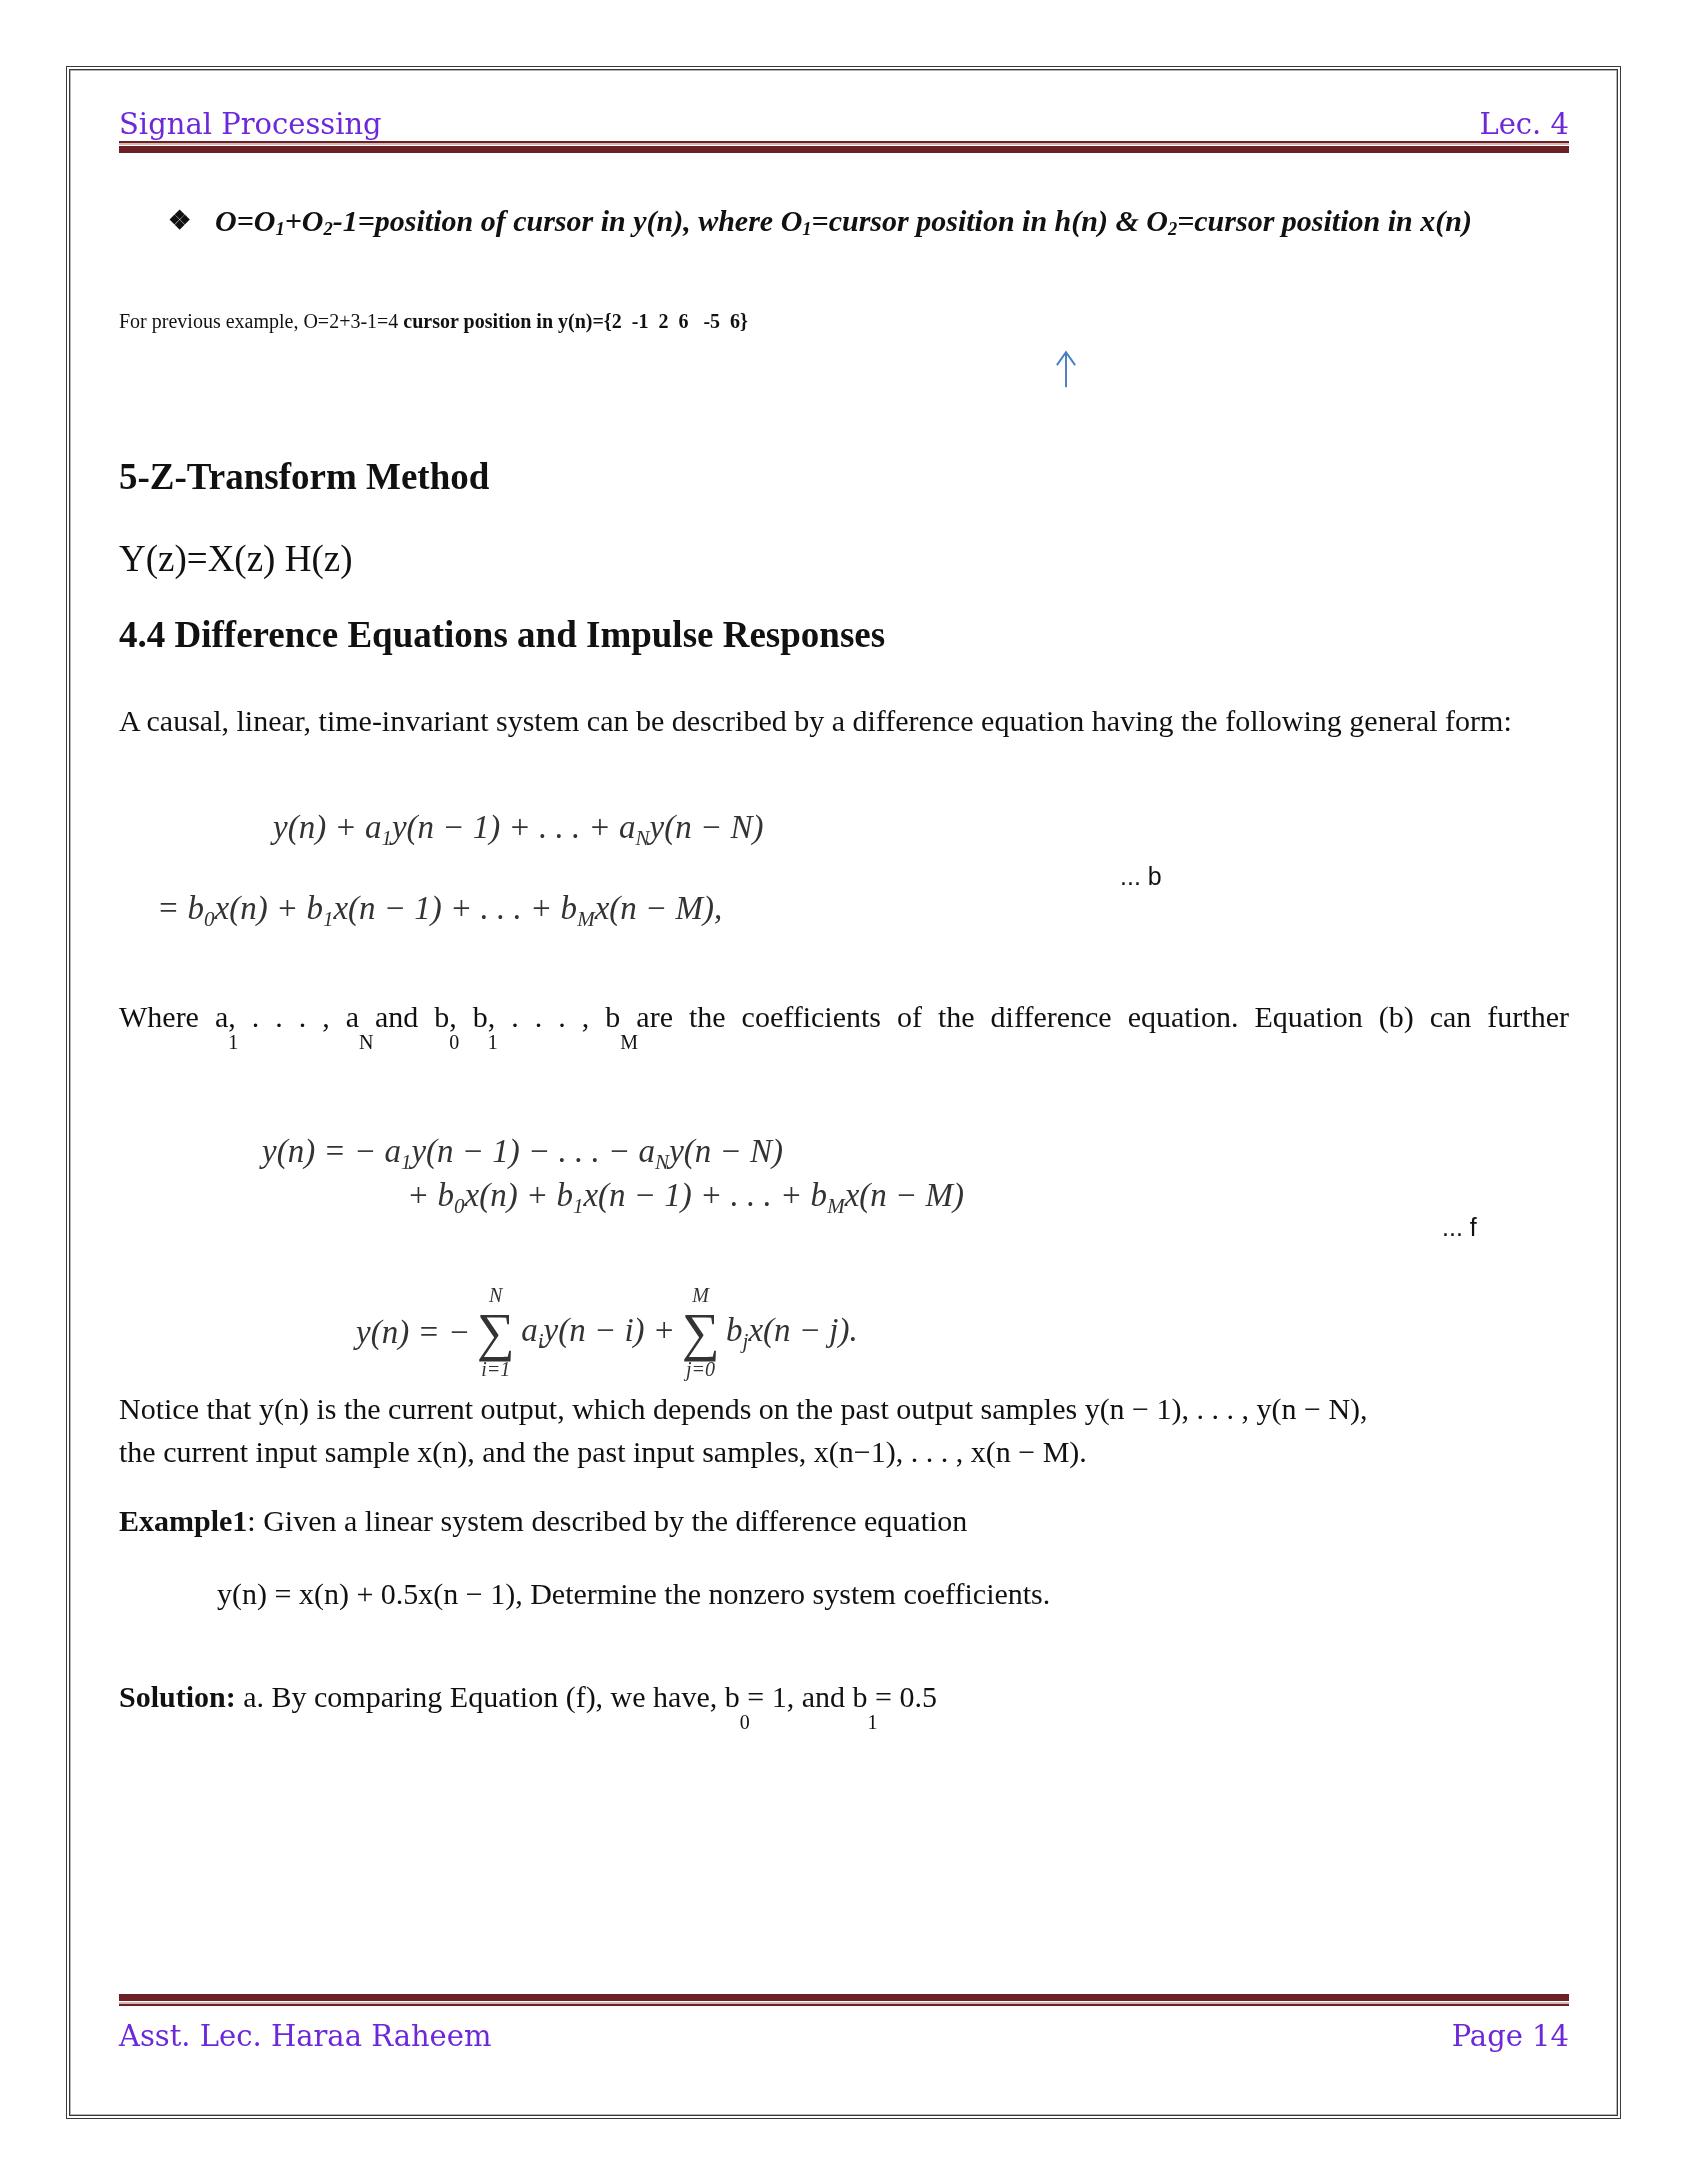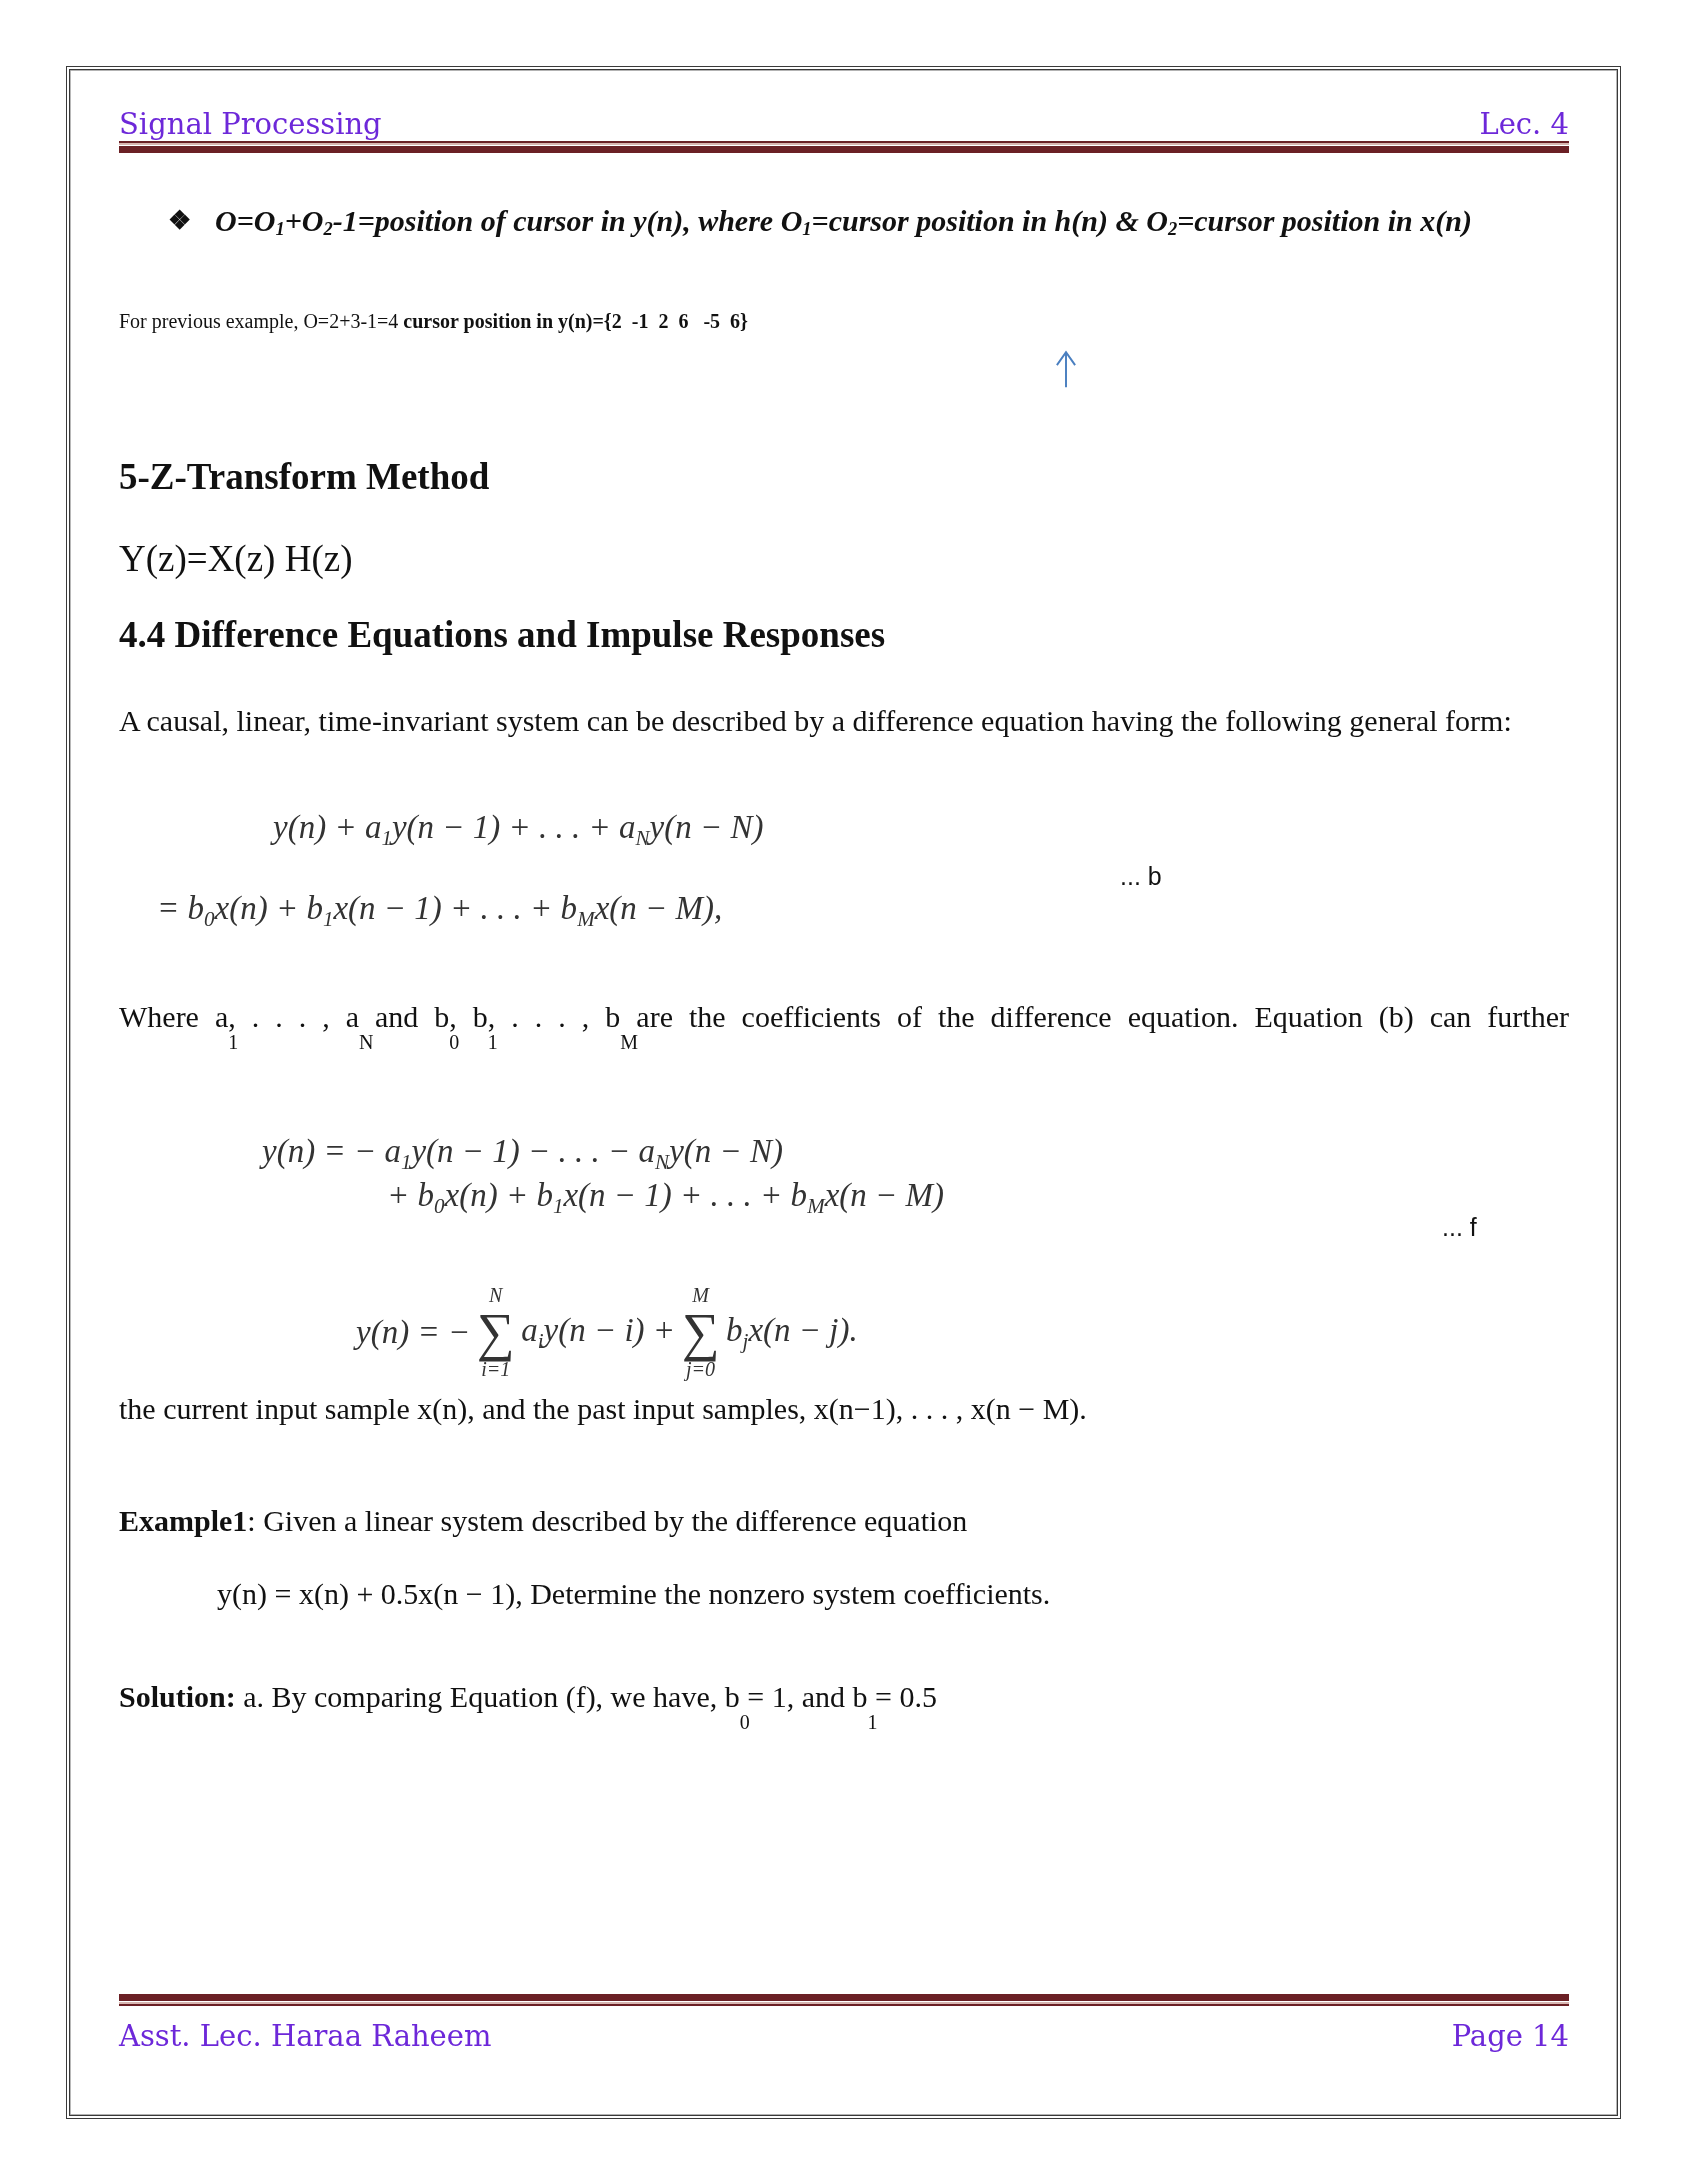--- a/index.html
+++ b/index.html
@@ -50,21 +50,21 @@
   .eq-b1 { left: 273px; top: 809px; }
   .eq-b2 { left: 157px; top: 890px; }
   .eq-label-b { left: 1120px; top: 862px; font-family: "Liberation Sans", sans-serif; font-size: 25px; }
 
   .para-where { left: 119px; top: 995px; width: 1450px; }
   .para-where .line1 { display: block; text-align: justify; text-align-last: justify; white-space: nowrap; }
   .sub-low { position: relative; display: inline-block; width: 0; top: 22.4px; font-size: 20px; overflow: visible; }
   .para-where .line2 { display: block; margin-top: 18.5px; }
 
   .eq-f1 { left: 262px; top: 1133px; }
-  .eq-f2 { left: 387px; top: 1177px; }
+  .eq-f2 { left: 407px; top: 1177px; }
   .eq-label-f { left: 1442px; top: 1213px; font-family: "Liberation Sans", sans-serif; font-size: 25px; }
 
   .eq-sum { left: 356px; top: 1285px; display: flex; align-items: center; }
   .sigma { display: inline-flex; flex-direction: column; align-items: center; margin: 0 6.6px; }
   .sigma .lim { font-size: 20px; line-height: 21px; }
   .sigma .sym { font-size: 53px; line-height: 53px; font-style: normal; }
 
   .para-notice { left: 119px; top: 1387px; width: 1463px; }
 
   .example1 { left: 119px; top: 1504px; font-size: 30px; }
@@ -125,20 +125,21 @@
   <span><span>a</span><sub>i</sub><span>y(n − i) +</span></span>
   <span class="sigma">
     <span class="lim">M</span>
     <span class="sym">∑</span>
     <span class="lim">j=0</span>
   </span>
   <span><span>b</span><sub>j</sub><span>x(n − j).</span></span>
 </div>
 
 <div class="abs para para-notice">
+  <div>Notice that y(n) is the current output, which depends on the past output samples y(n − 1), . . . , y(n − N),</div>
   <div>the current input sample x(n), and the past input samples, x(n−1), . . . , x(n − M).</div>
 </div>
 
 <div class="abs example1"><b>Example1</b><span>: Given a linear system described by the difference equation</span></div>
 <div class="abs example1-eq">y(n) = x(n) + 0.5x(n − 1), Determine the nonzero system coefficients.</div>
 
 <div class="abs solution"><b>Solution:</b><span> a. By comparing Equation (f), we have, b</span><span class="sub-low">0</span><span> = 1, and b</span><span class="sub-low">1</span><span> = 0.5</span></div>
 
 <div class="rule rule-bottom"></div>
 <div class="footer">

